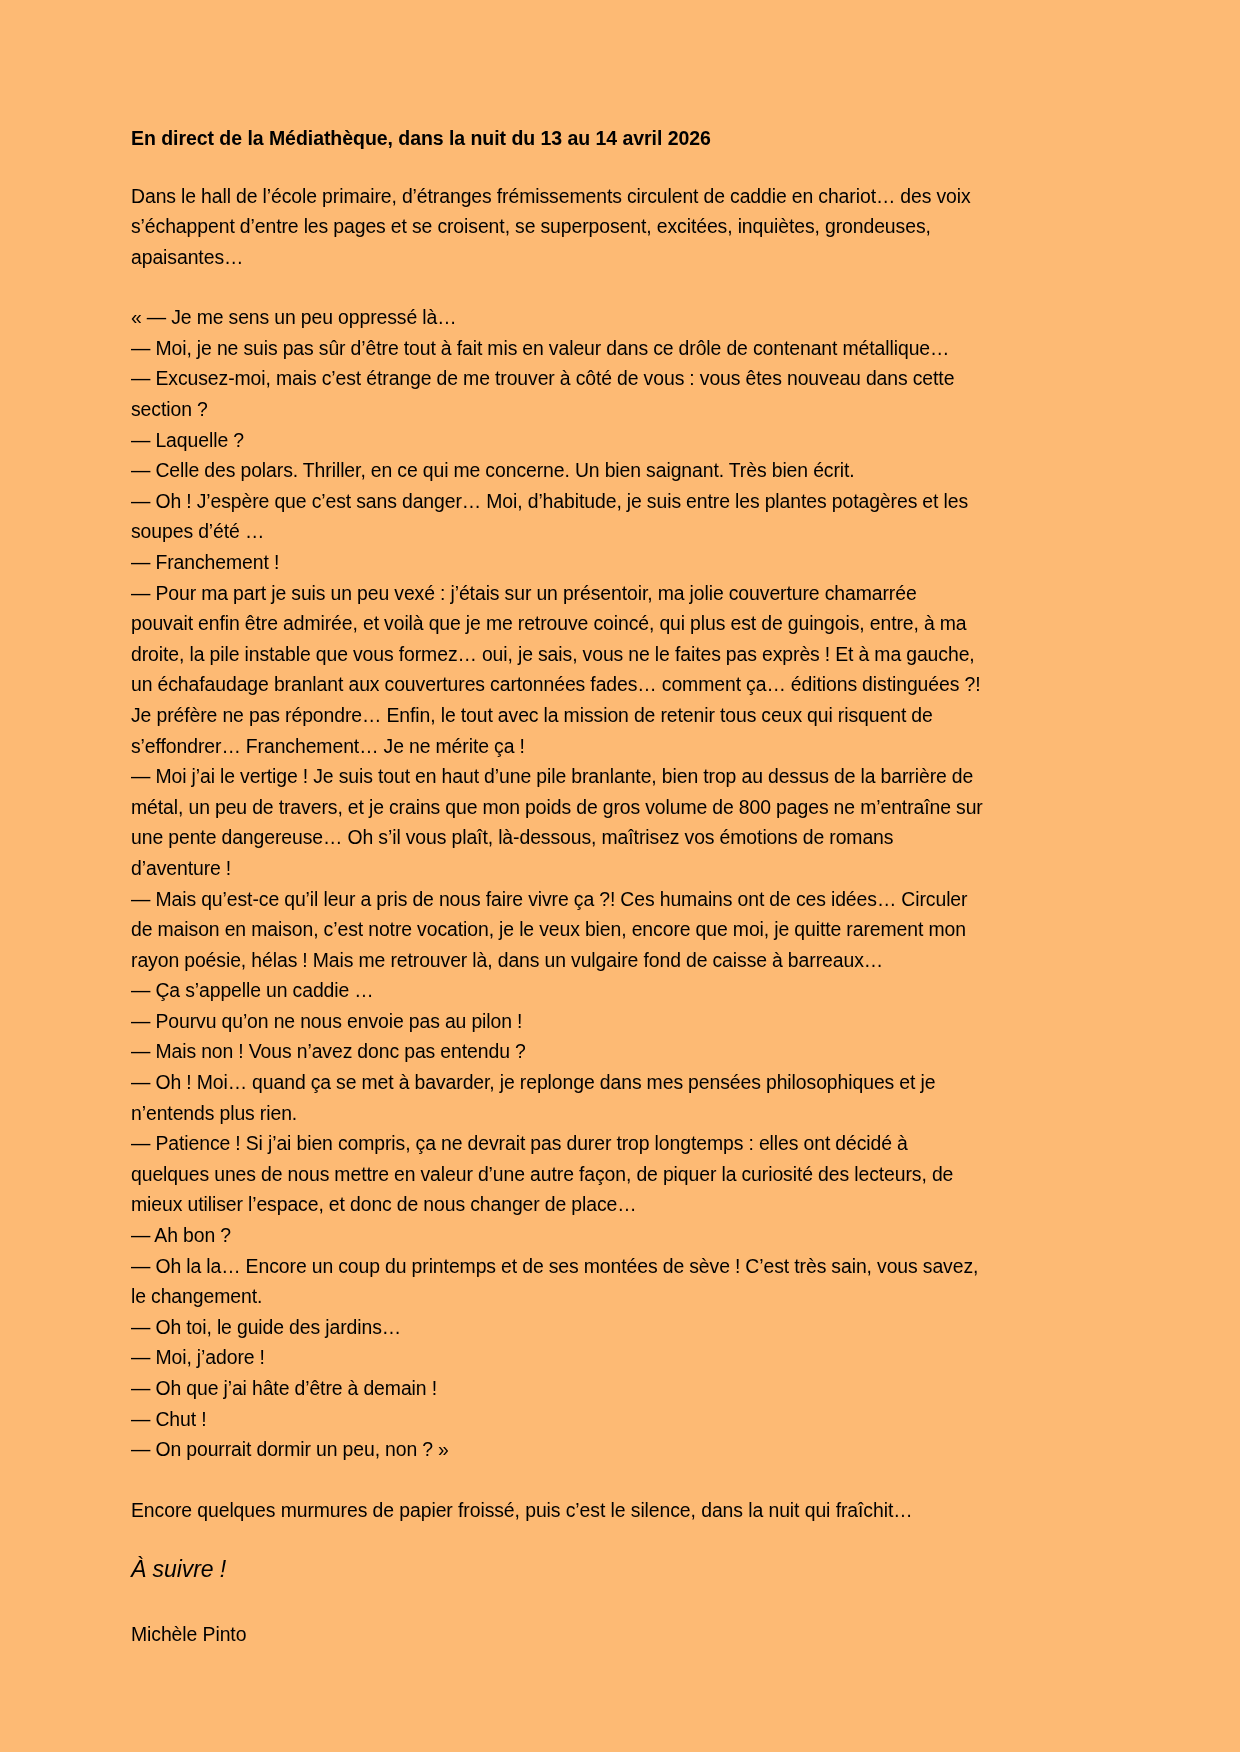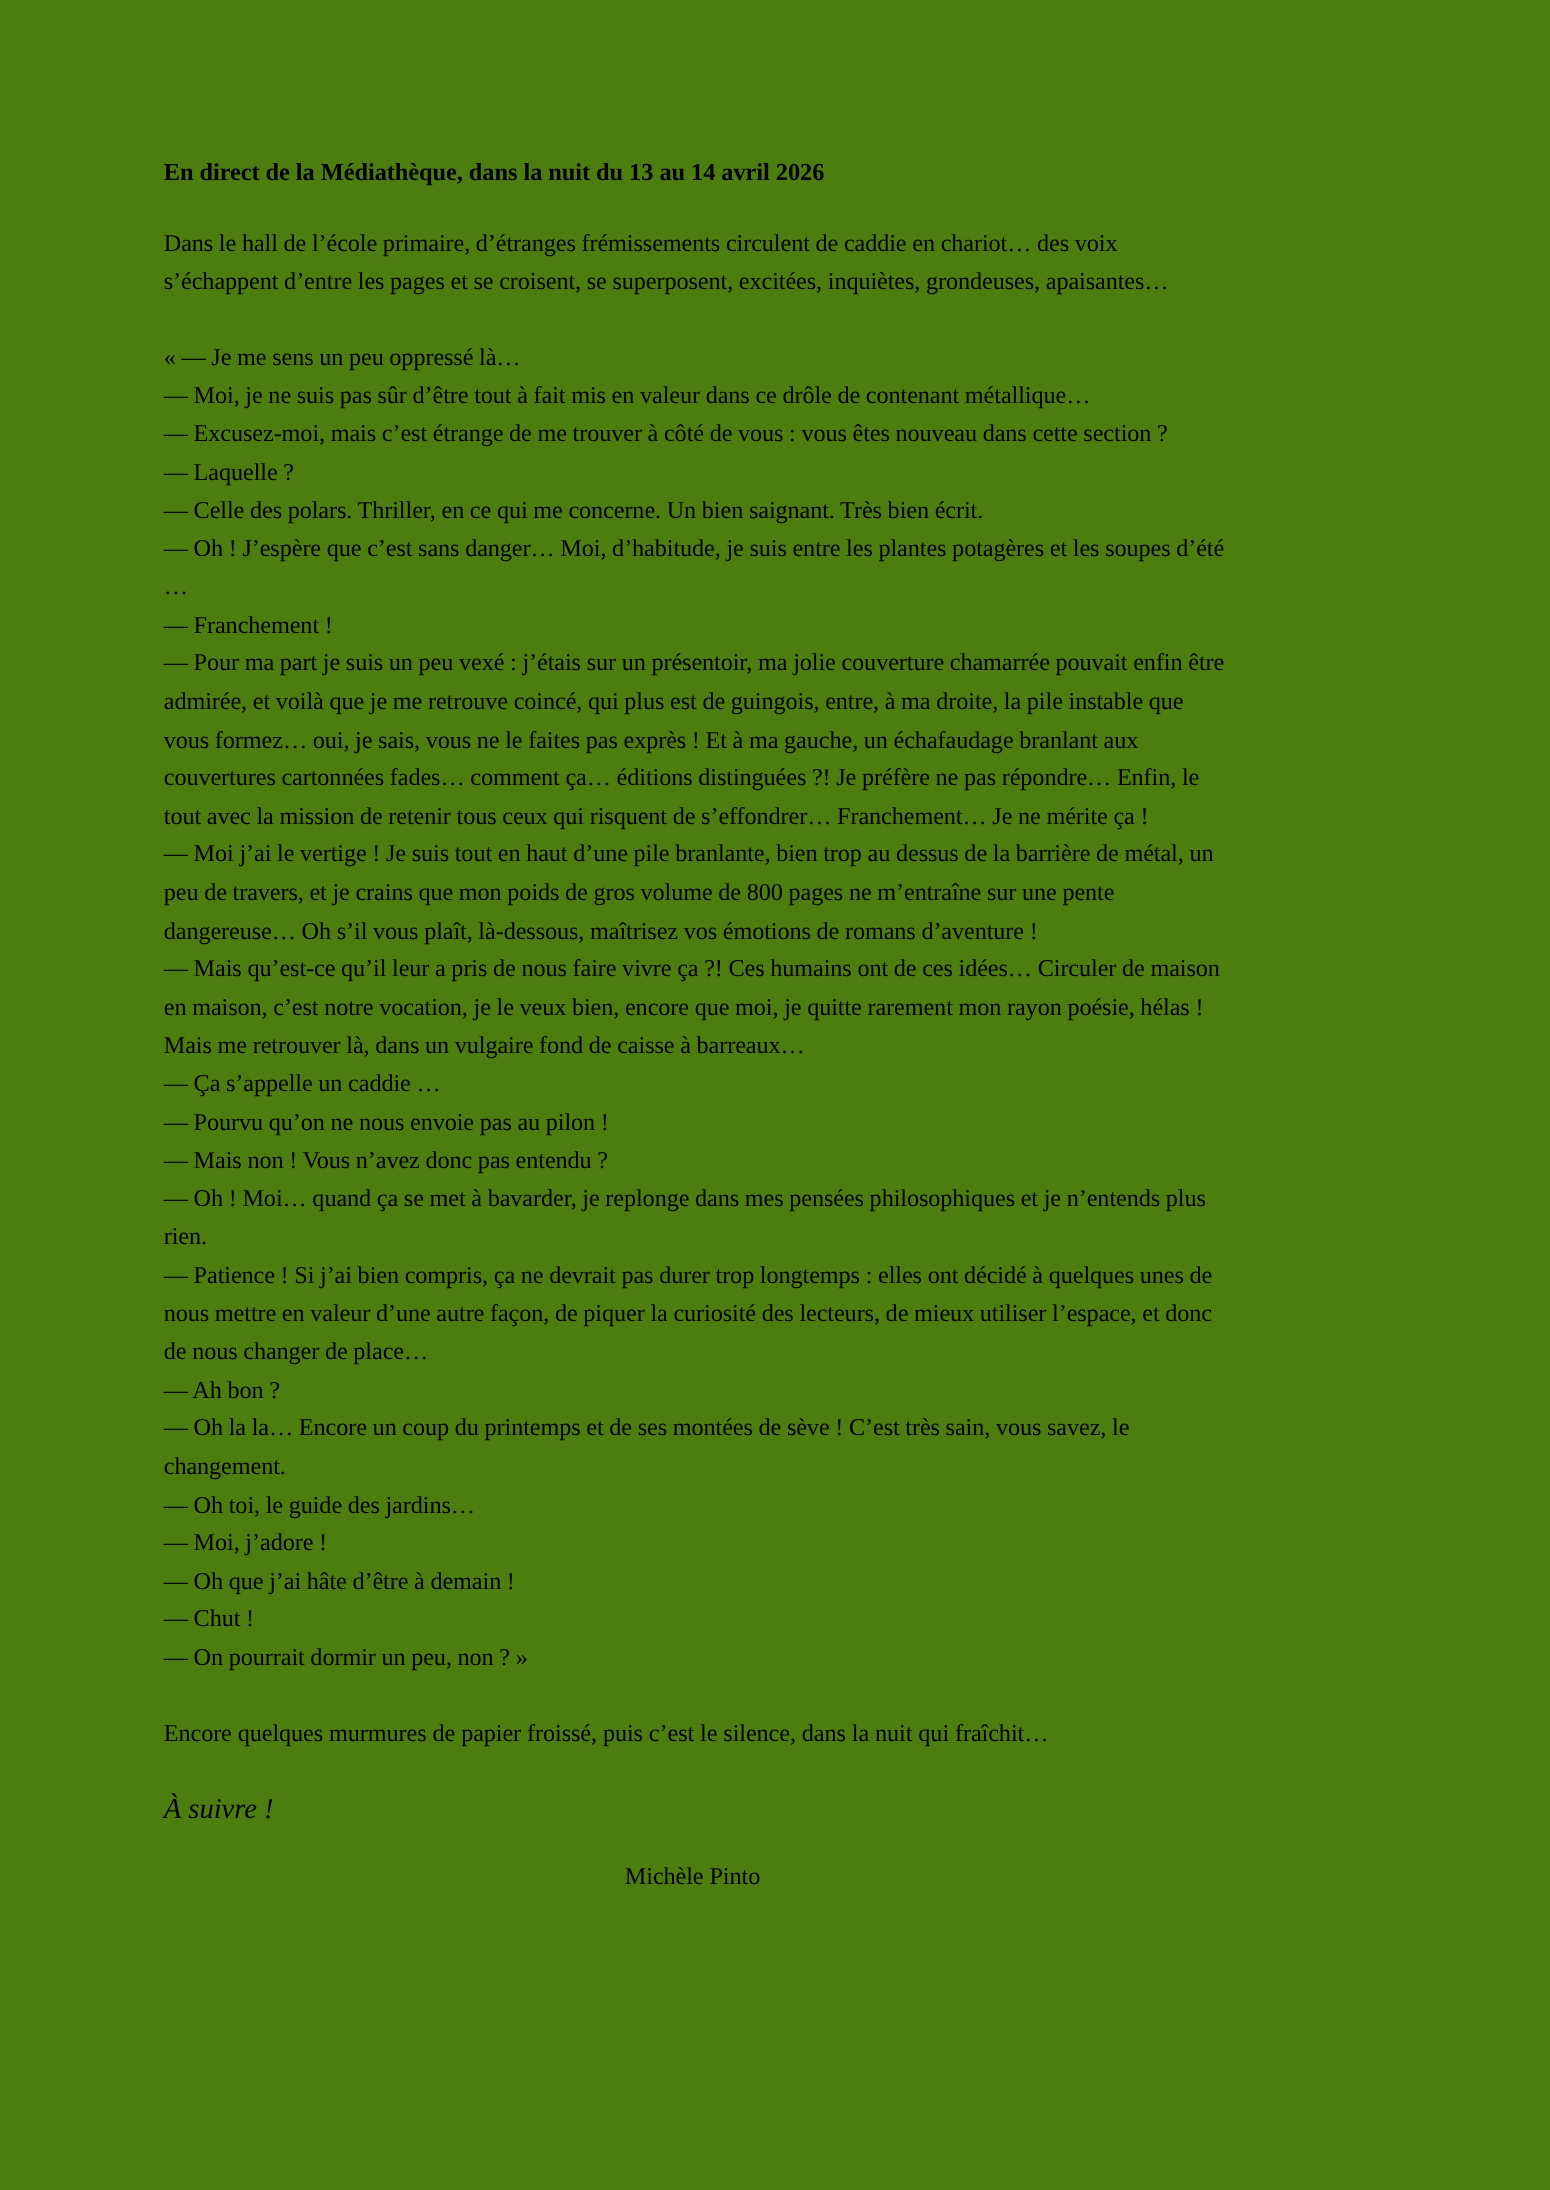--- a/index.html
+++ b/index.html
@@ -3,24 +3,24 @@
 <meta charset="utf-8">
 <style>
   html, body {
     margin: 0;
     padding: 0;
     background: #ffffff;
   }
   .page {
     width: 1240px;
     height: 1752px;
-    background: #4d7c0f;
+    background: #fdba74;
     position: relative;
     box-sizing: border-box;
-    font-family: Liberation Serif, serif;
+    font-family: Liberation Sans, sans-serif;
     color: #000000;
     overflow: hidden;
   }
   .content {
     position: absolute;
     left: 131px;
     top: 126px;
     width: 852px;
   }
   .doc-title {
@@ -62,22 +62,22 @@
     margin: 0;
   }
   .suite {
     font-size: 23px;
     line-height: 30.5px;
     font-style: italic;
     letter-spacing: -0.08px;
     margin: 0;
   }
   .signature-wrap {
-    margin-top: 24px;
-    text-align: center;
+    margin-top: 34px;
+    text-align: left;
     padding-right: 6px;
   }
   .signature {
     font-size: 19.4px;
     line-height: 30.5px;
     letter-spacing: -0.08px;
     display: inline-block;
   }
 </style>
 </head>

